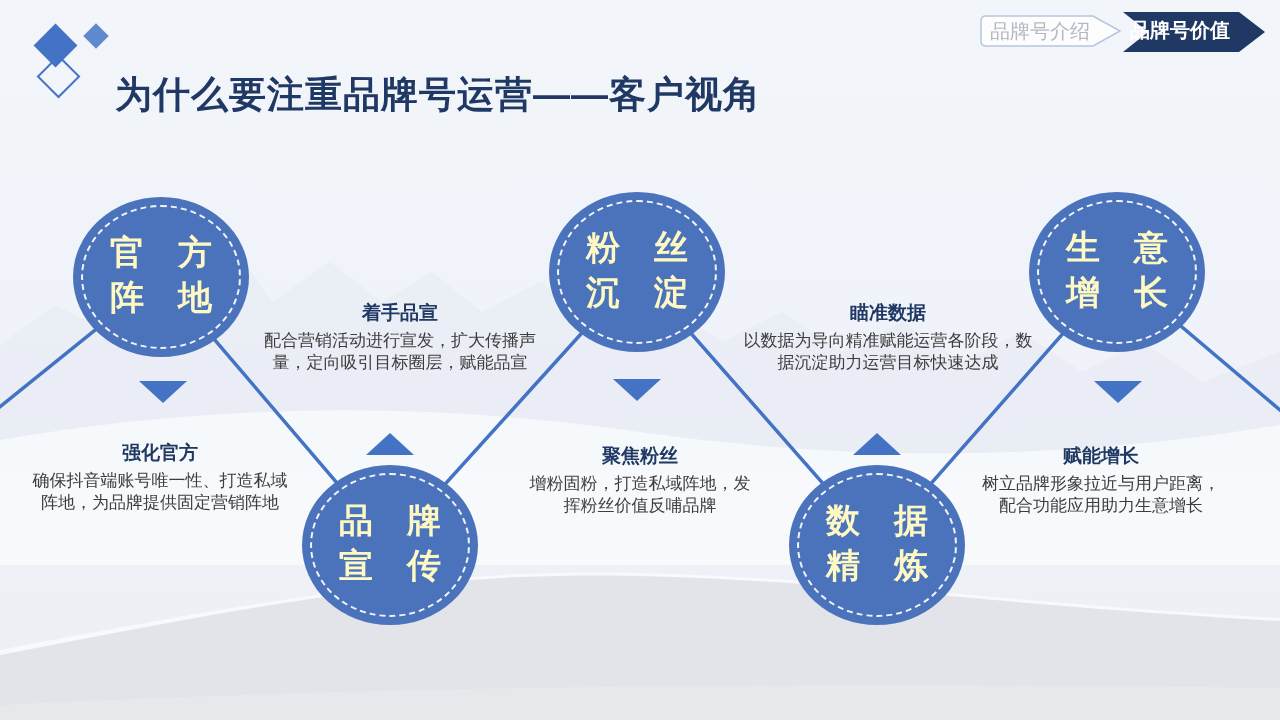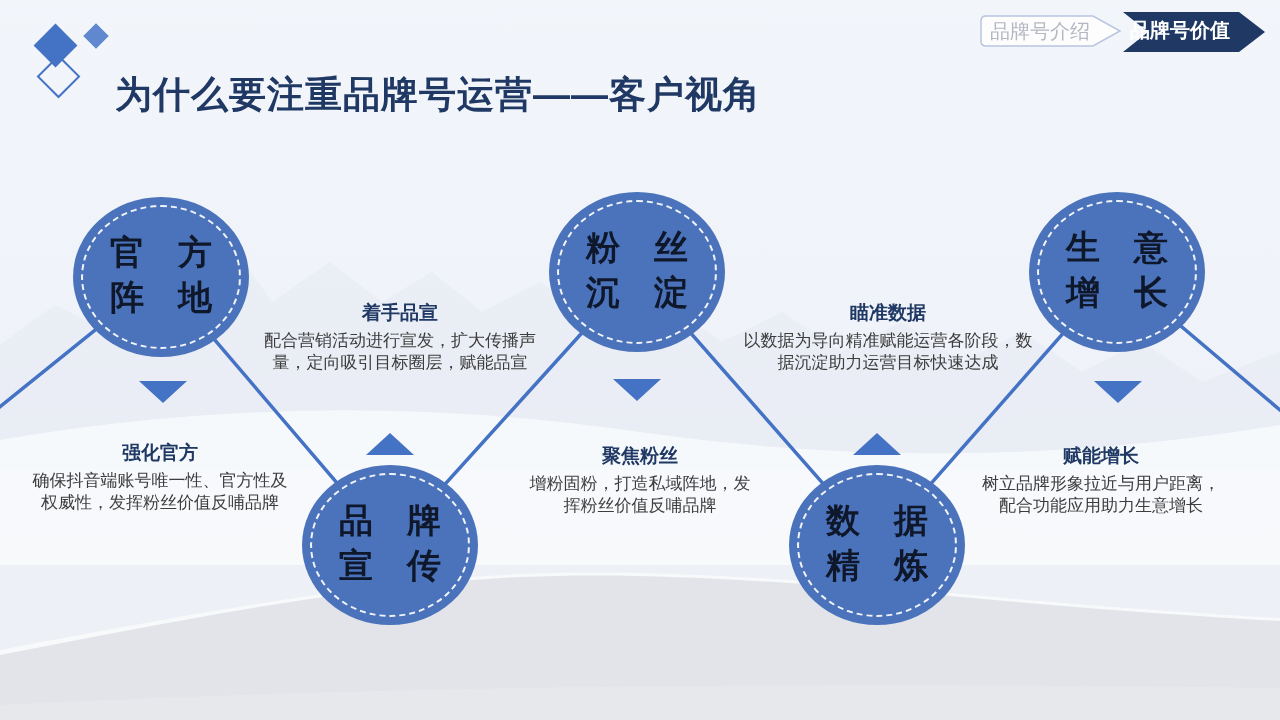--- a/index.html
+++ b/index.html
@@ -27,21 +27,21 @@
   .node{
     position:absolute;width:176px;height:160px;border-radius:50%;
     background:#4B73BB;box-sizing:border-box;
   }
   .node::before{
     content:"";position:absolute;left:8px;top:8px;right:8px;bottom:8px;
     border:2px dashed rgba(255,255,255,.92);border-radius:50%;
   }
   .node-text{
     position:relative;padding-top:33px;text-align:center;
-    color:#0f172a;font-weight:bold;font-size:34px;line-height:45px;
+    color:#fef9c3;font-weight:bold;font-size:34px;line-height:45px;
   }
   .node-1{left:73px;top:197px;}
   .node-2{left:302px;top:465px;}
   .node-3{left:549px;top:192px;}
   .node-4{left:789px;top:465px;}
   .node-5{left:1029px;top:192px;}
   
   .callout{position:absolute;text-align:center;}
   .callout-title{font-size:19px;font-weight:bold;color:#1F3864;margin-bottom:4px;}
   .callout-body{font-size:17px;line-height:22px;color:#3D3D3D;}
@@ -120,21 +120,21 @@
   <div class="callout callout-1">
     <div class="callout-title">着手品宣</div>
     <div class="callout-body">配合营销活动进行宣发，扩大传播声量，定向吸引目标圈层，赋能品宣</div>
   </div>
   <div class="callout callout-2">
     <div class="callout-title">瞄准数据</div>
     <div class="callout-body">以数据为导向精准赋能运营各阶段，数据沉淀助力运营目标快速达成</div>
   </div>
   <div class="callout callout-3">
     <div class="callout-title">强化官方</div>
-    <div class="callout-body">确保抖音端账号唯一性、官方性及权威性，发挥粉丝价值反哺品牌</div>
+    <div class="callout-body">确保抖音端账号唯一性、打造私域阵地，为品牌提供固定营销阵地</div>
   </div>
   <div class="callout callout-4">
     <div class="callout-title">聚焦粉丝</div>
     <div class="callout-body">增粉固粉，打造私域阵地，发挥粉丝价值反哺品牌</div>
   </div>
   <div class="callout callout-5">
     <div class="callout-title">赋能增长</div>
     <div class="callout-body">树立品牌形象拉近与用户距离，配合功能应用助力生意增长</div>
   </div>
 

